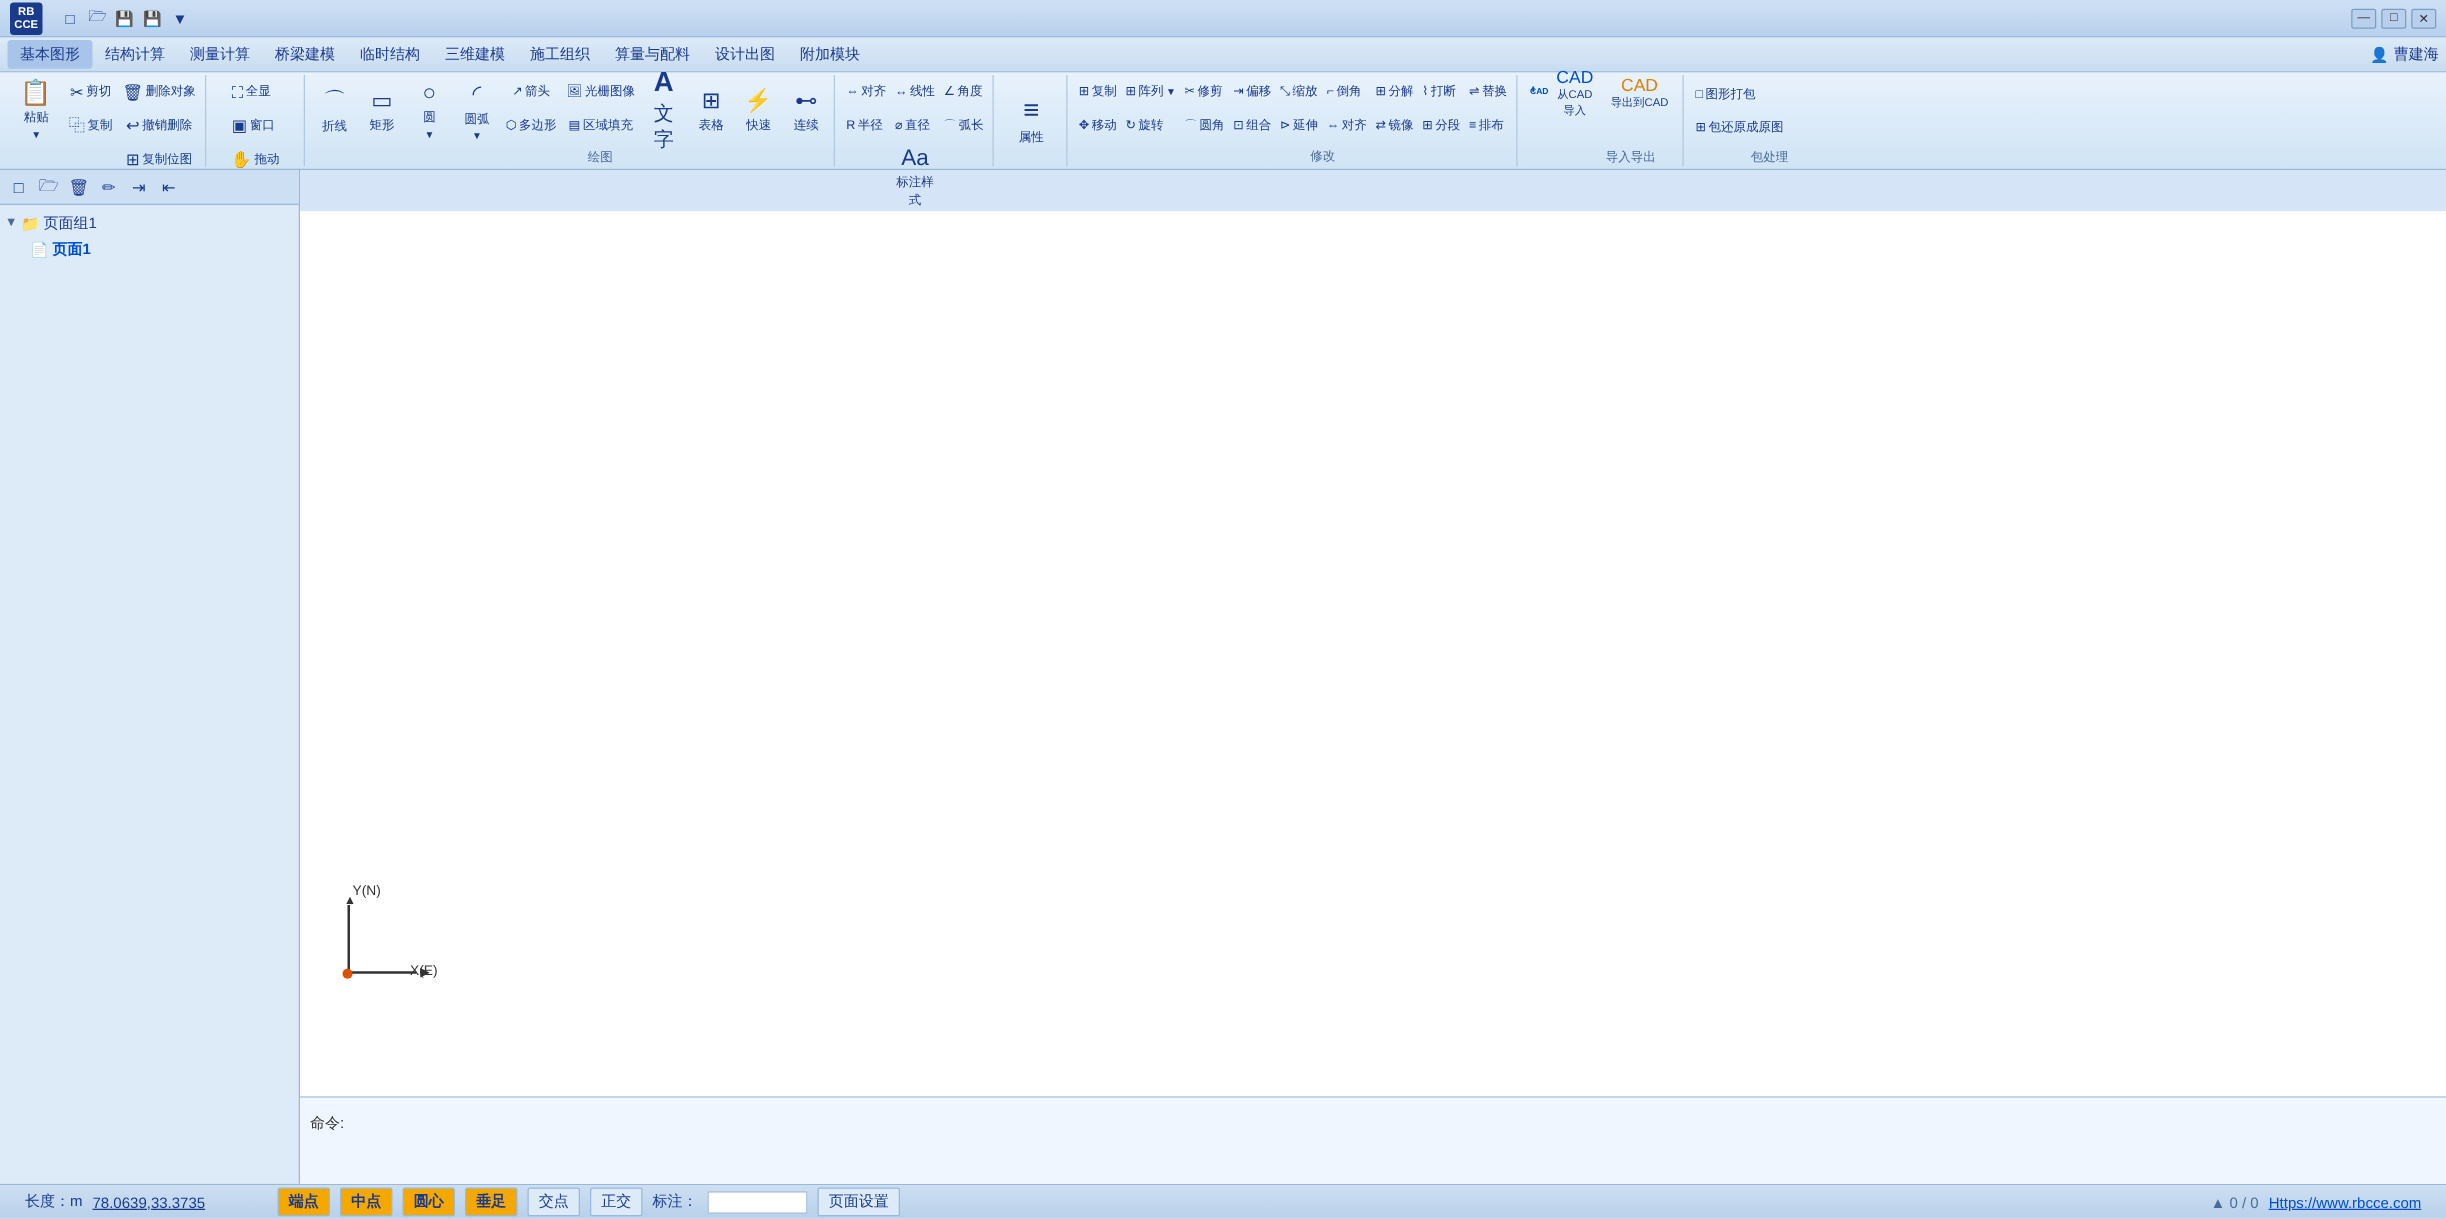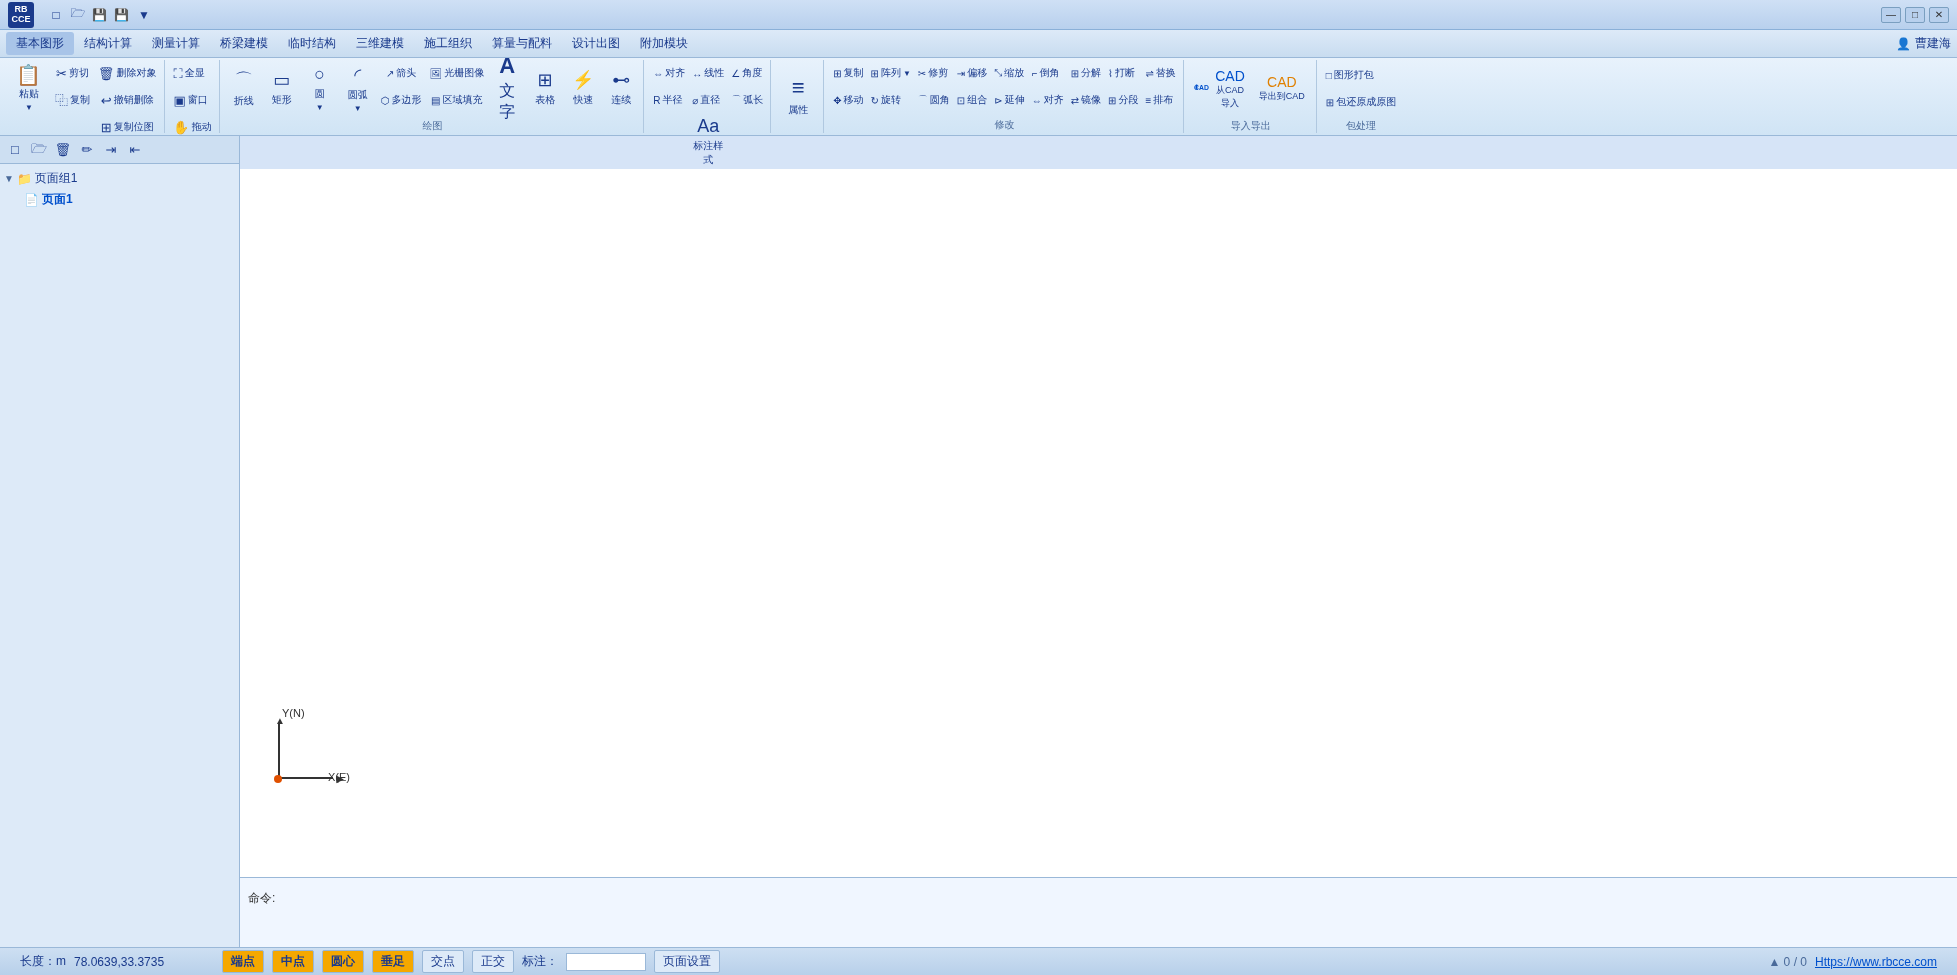--- a/index.html
+++ b/index.html
@@ -71,21 +71,21 @@
     .toolbar-group {
       display: flex;
       flex-direction: column;
       align-items: center;
       border-right: 1px solid #b0c8e0;
       padding: 0 4px;
       min-width: fit-content;
     }
     .toolbar-group:last-child { border-right: none; }
     .tg-content { display: flex; flex-wrap: wrap; align-items: flex-start; gap: 1px; flex: 1; }
-    .tg-label { font-size: 10px; color: #4a6a9a; margin-top: 2px; white-space: nowrap; }
+    .tg-label { font-size: 10px; color: #4a6a9a; margin-top: 2px; white-space: nowrap; margin-left: 48px; }
     .tb-btn {
       display: flex; flex-direction: column; align-items: center; justify-content: center;
       min-width: 36px; height: 56px; padding: 2px 4px;
       cursor: pointer; border-radius: 3px;
       color: #1a3a8c;
       font-size: 10px; text-align: center;
       gap: 2px;
     }
     .tb-btn .icon { font-size: 20px; line-height: 1; }
     .tb-btn.small { height: 26px; min-width: 28px; padding: 1px 3px; flex-direction: row; gap: 2px; }
@@ -147,21 +147,21 @@
       height: 28px;
       background: linear-gradient(to bottom, #cddff2, #b8d0ea);
       border-top: 1px solid #9ab8d8;
       display: flex;
       align-items: center;
       padding: 0 20px;
       gap: 8px;
       font-size: 12px;
     }
     .status-item { color: #1a3a8c; }
-    .status-coord { color: #1a3a8c; min-width: 140px; }
+    .status-coord { color: #1a3a8c; min-width: 140px; text-decoration: underline; }
     .snap-btn {
       padding: 2px 8px;
       border: 1px solid #9ab8d8;
       border-radius: 2px;
       cursor: pointer;
       font-size: 12px;
       color: #1a3a8c;
       background: #f5a800;
       font-weight: bold;
     }
@@ -469,21 +469,21 @@
         </div>
       <div class="tb-btn small">
           <span>≡</span>
           <span>排布</span>
         </div>
     </div>
     <div class="tg-label">修改</div>
   </div>
 
   <div class="toolbar-group">
-    <div class="tg-content" style="flex-direction:column; gap:2px; height:56px; justify-content:center;">
+    <div class="tg-content" style="flex-direction:row; gap:2px; height:56px; justify-content:center;">
       <div class="cad-btn-large" style="height:28px; width:60px; flex-direction:row; gap:4px;">
         <svg width="24" height="20" viewBox="0 0 24 20">
           <text x="0" y="12" font-size="10" fill="#0050cc" font-weight="bold">CAD</text>
           <text x="0" y="10" font-size="9" fill="#0050cc">⬇</text>
         </svg>
         <div style="display:flex; flex-direction:column; align-items:center;">
           <span style="color:#0050cc; font-size:14px;">CAD</span>
           <span style="font-size:9px; color:#1a3a8c;">从CAD导入</span>
         </div>
       </div>

